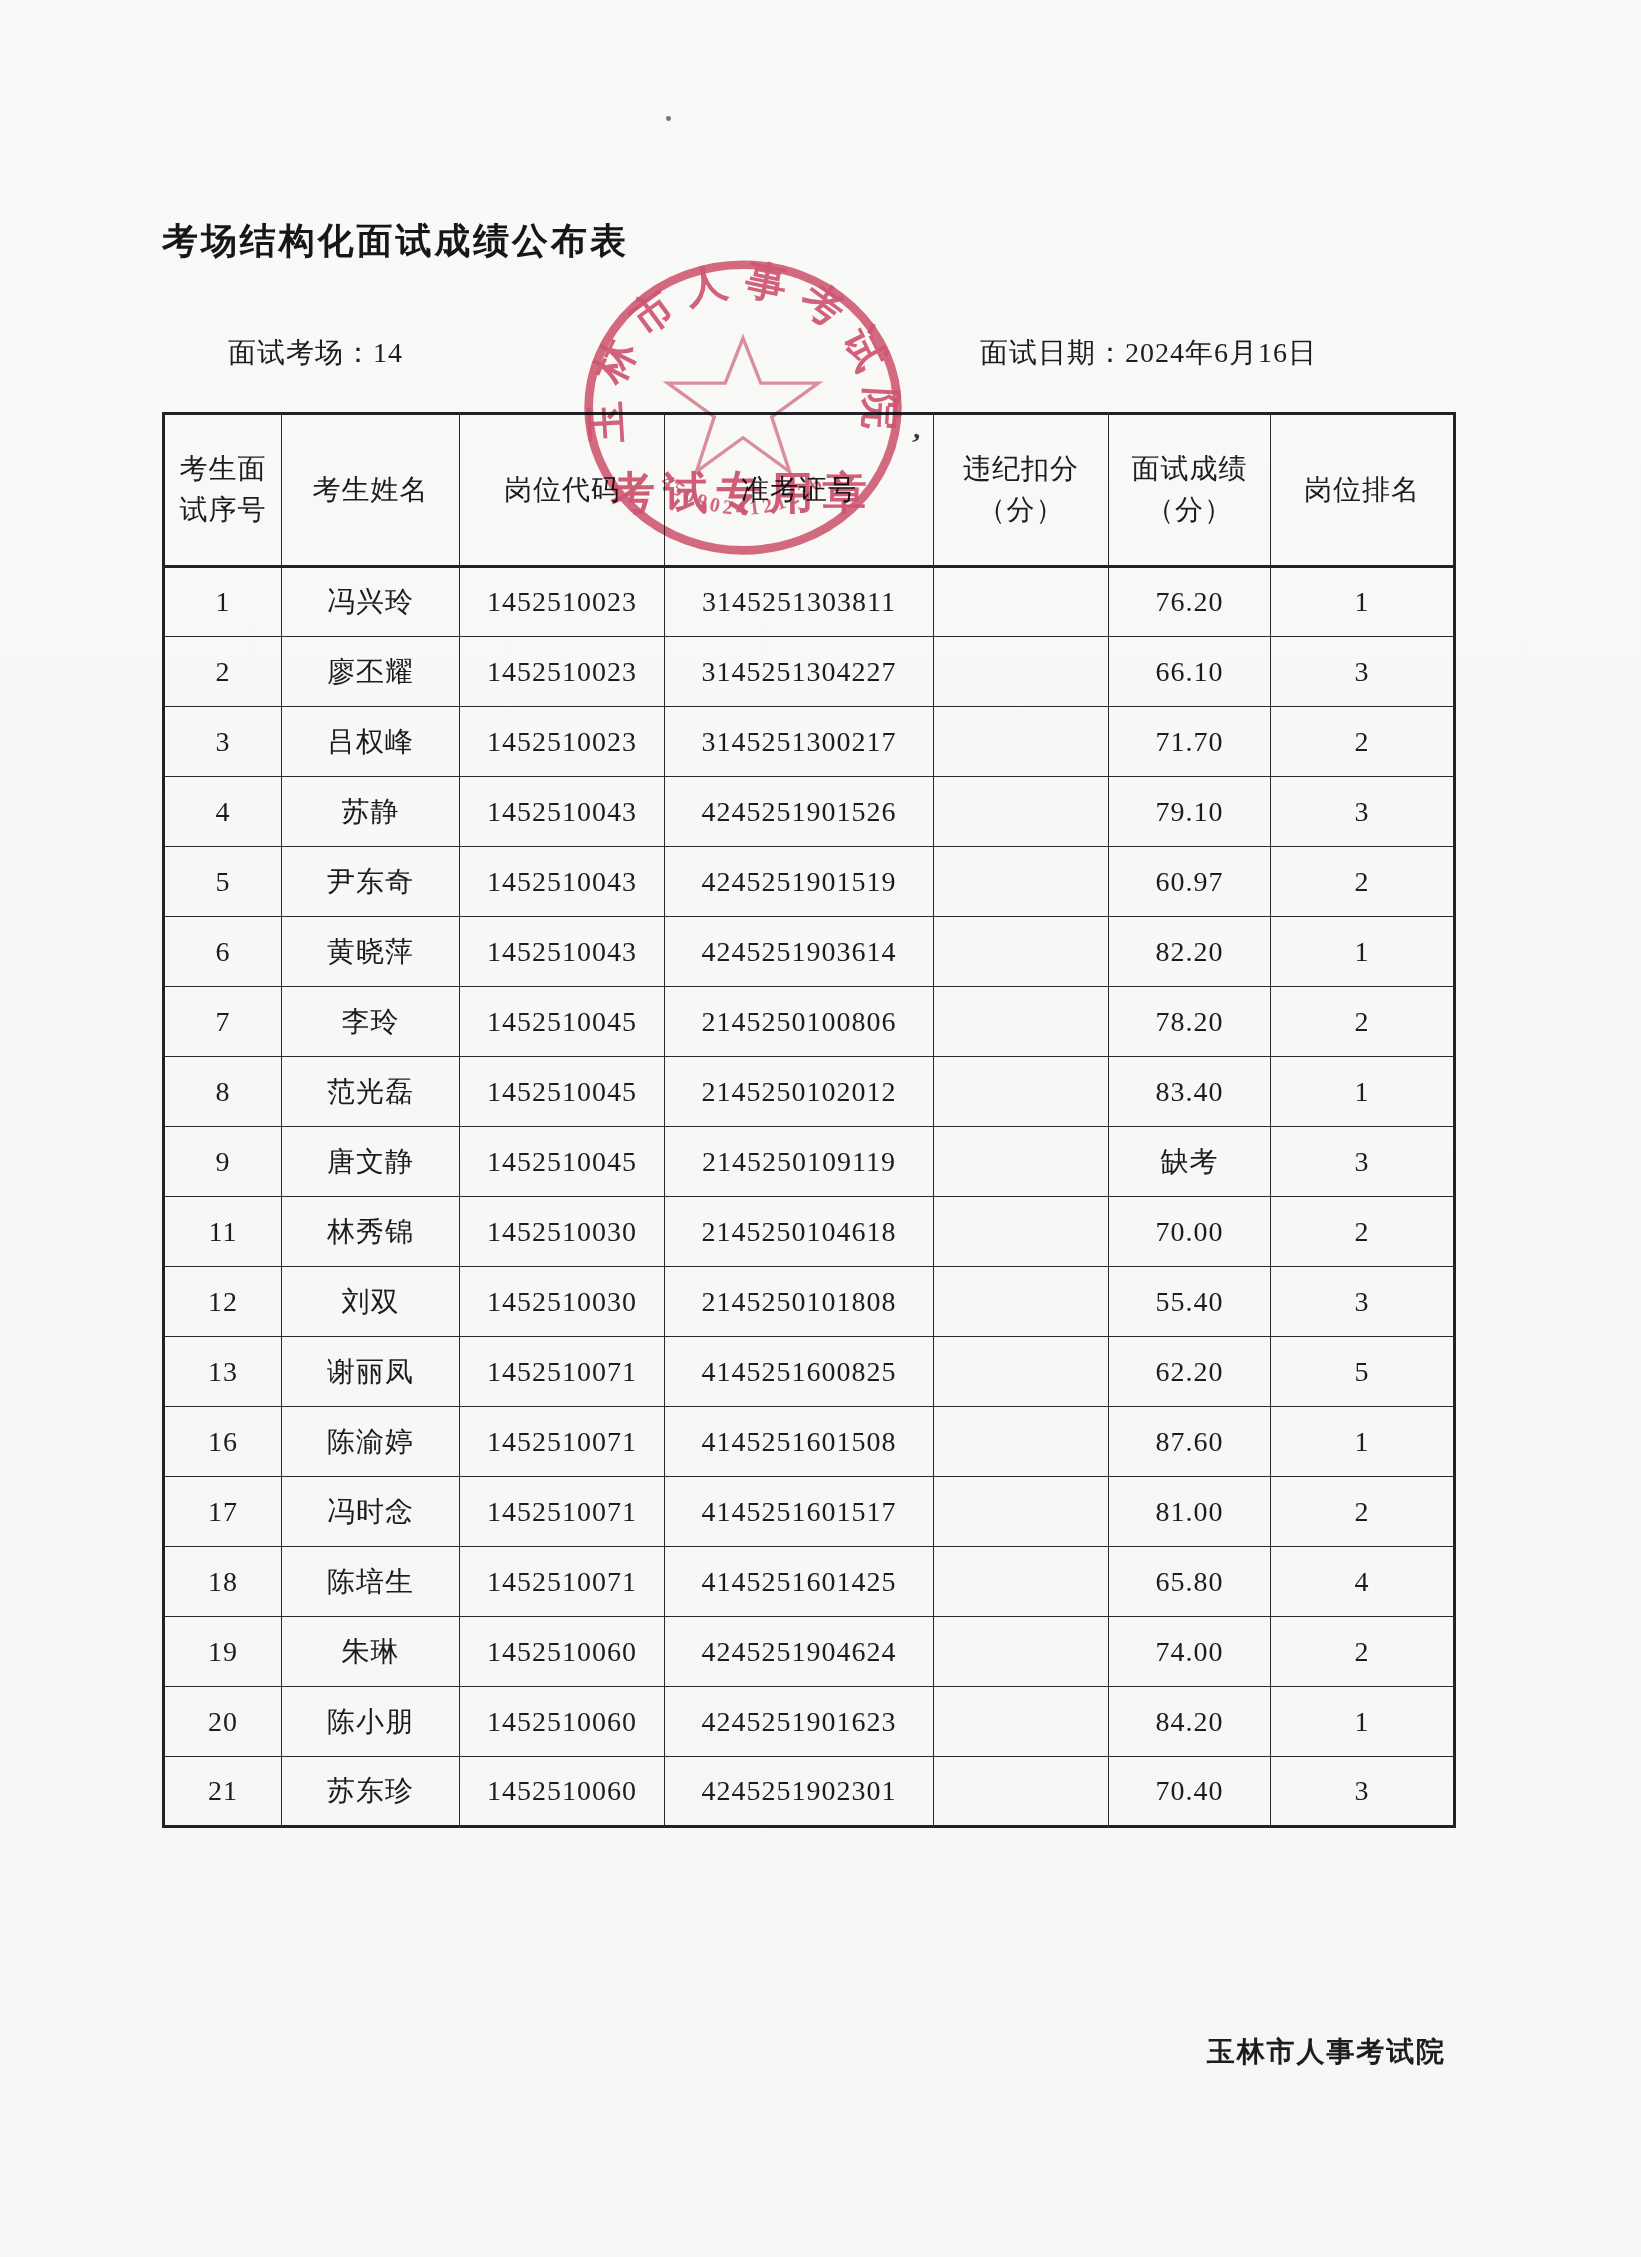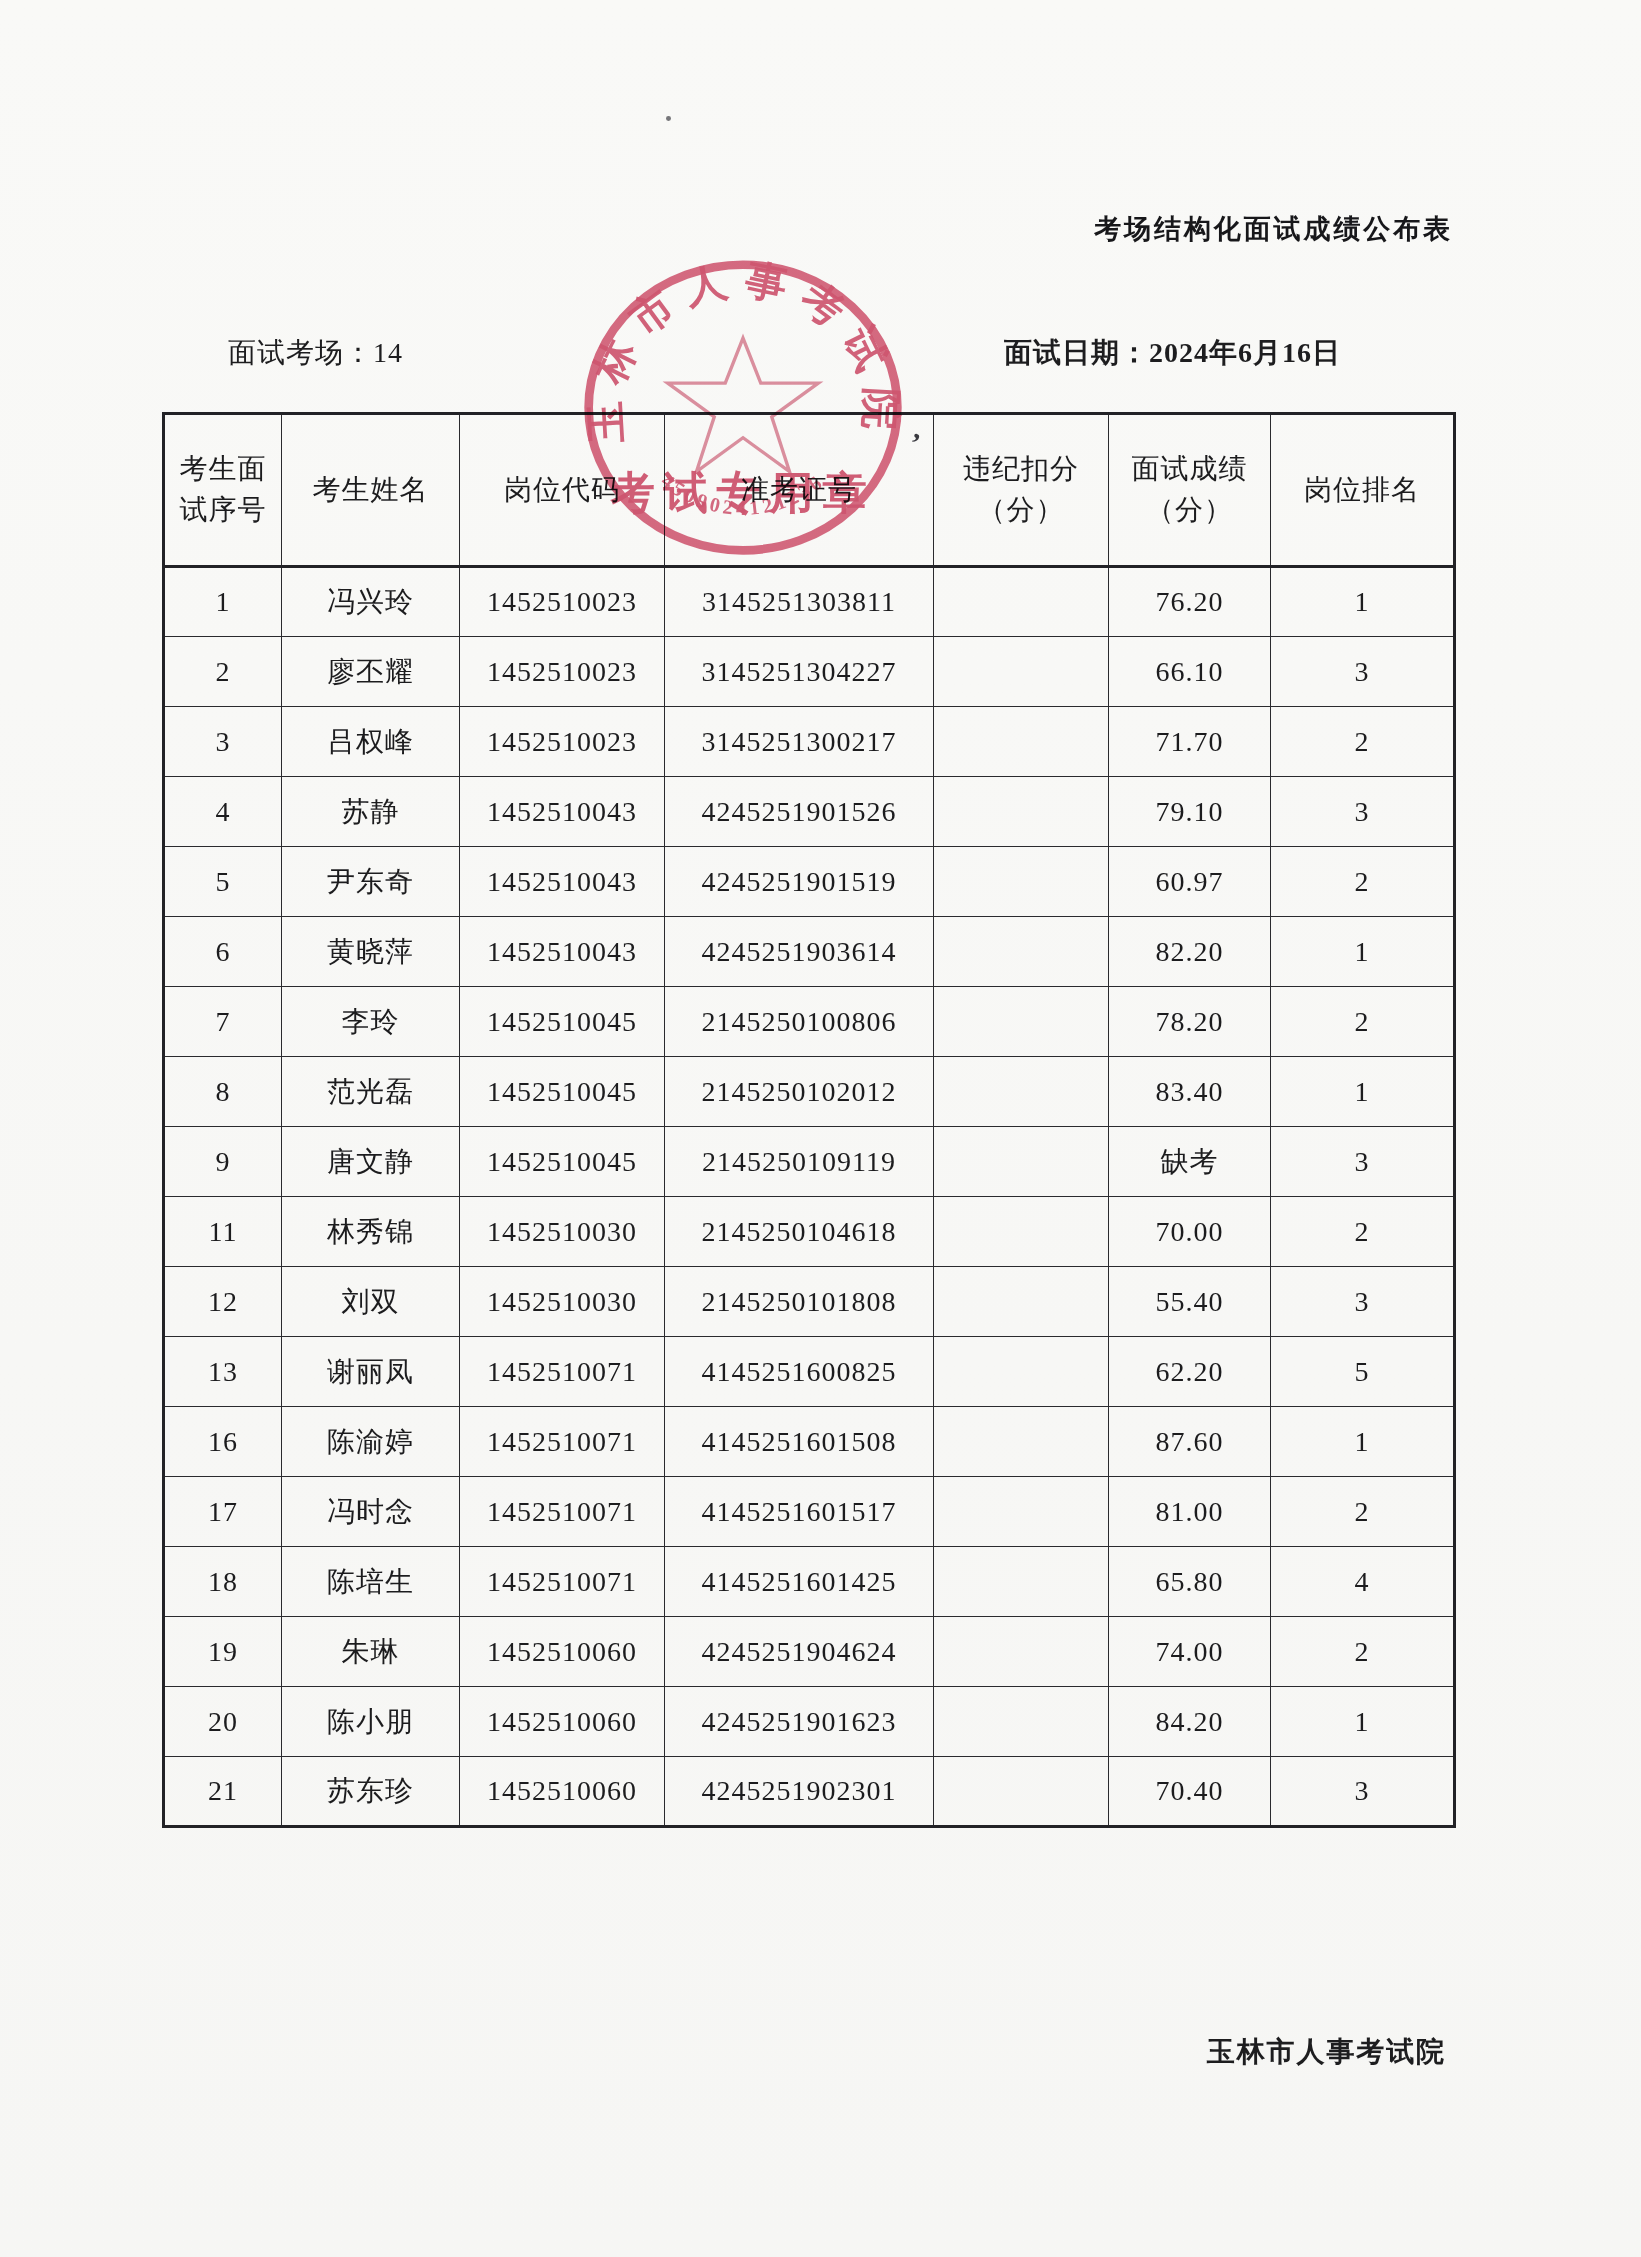--- a/index.html
+++ b/index.html
@@ -7,30 +7,30 @@
     width:1641px;height:2257px;
     background:#f8f8f6;
     font-family:"Liberation Serif","DejaVu Serif",serif;
     color:#1d1d1f;
     position:relative;
     overflow:hidden;
   }
   .page{position:absolute;inset:0;background:linear-gradient(180deg,#f9f9f7 0%,#f7f7f5 60%,#f6f6f4 100%);}
   .doc-title{
     position:absolute;left:162px;top:193px;width:1291px;
-    text-align:right;font-size:27px;font-weight:bold;letter-spacing:2.9px;
+    text-align:left;font-size:36px;font-weight:bold;letter-spacing:2.9px;
     color:#17171a;
   }
   .meta-room{
     position:absolute;left:228px;top:334px;
     font-size:28px;font-weight:400;letter-spacing:1px;
   }
   .meta-date{
-    position:absolute;left:1004px;top:334px;
-    font-size:28px;font-weight:700;letter-spacing:1px;
+    position:absolute;left:980px;top:334px;
+    font-size:28px;font-weight:400;letter-spacing:1px;
   }
   .score-table{
     position:absolute;left:162px;top:412px;width:1291px;
     border-collapse:collapse;table-layout:fixed;
     font-size:28px;color:#1c1c1e;
     border:3.9px solid #222226;
   }
   .score-table th,.score-table td{
     border:1.9px solid #2a2a2e;
     text-align:center;vertical-align:middle;

